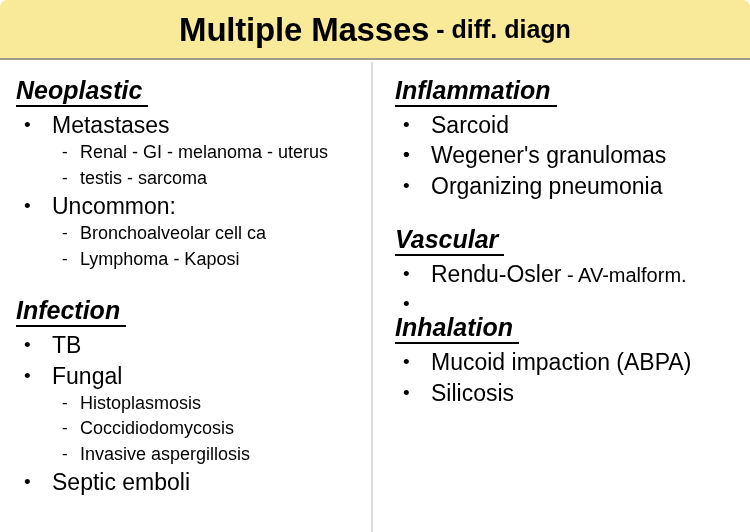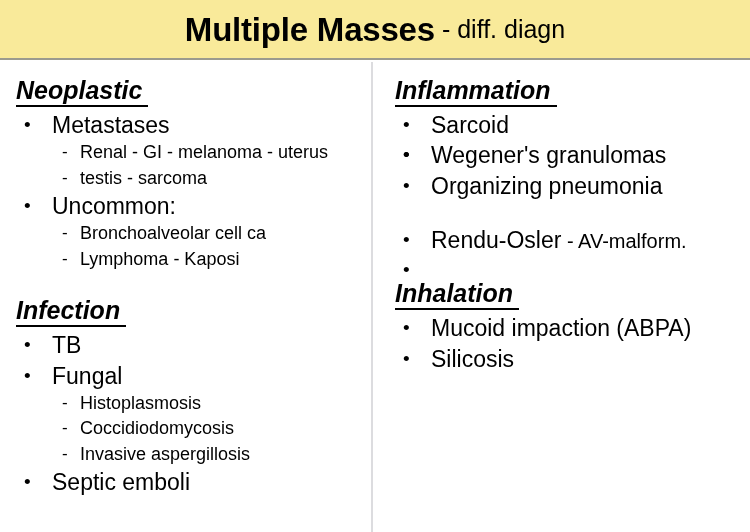--- a/index.html
+++ b/index.html
@@ -8,20 +8,21 @@
     background: #ffffff;
   }
   #slide {
     position: relative;
     width: 750px;
     height: 532px;
     background: #ffffff;
     overflow: hidden;
     font-family: "Liberation Sans", sans-serif;
     color: #000000;
+    border-radius: 7px;
   }
 
   
   #title-banner {
     position: absolute;
     left: 0;
     top: 0;
     width: 750px;
     height: 60px;
     background: #f9ea9a;
@@ -33,21 +34,21 @@
     white-space: nowrap;
   }
   #title-main {
     font-size: 33px;
     font-weight: bold;
     letter-spacing: -0.2px;
     line-height: 1;
   }
   #title-sub {
     font-size: 25px;
-    font-weight: normal;
+    font-weight: bold;
     line-height: 1;
     margin-left: 7px;
   }
 
   
   #body-area {
     position: absolute;
     left: 0;
     top: 62px;
     width: 750px;
@@ -167,21 +168,21 @@
           </ul></div>
       </div>
     <div class="column" id="right-column">
         <div class="section-block"><div class="section-heading">Inflammation</div><ul class="bullets">
             <li class="bullet-item"><span class="bullet-marker">•</span><span>Sarcoid</span></li>
             <li class="bullet-item"><span class="bullet-marker">•</span></li>
             <li class="bullet-item"><span class="bullet-marker">•</span><span>Wegener's granulomas</span></li>
             <li class="bullet-item"><span class="bullet-marker">•</span><span>Organizing pneumonia</span></li>
           </ul></div>
         <div class="section-gap"></div>
-        <div class="section-block"><ul class="bullets">
+        <div class="section-block"><div class="section-heading">Vascular</div><ul class="bullets">
             <li class="bullet-item"><span class="bullet-marker">•</span><span>Rendu-Osler</span><span class="small-suffix"> - AV-malform.</span></li>
             <li class="bullet-item"><span class="bullet-marker">•</span></li>
           </ul></div>
         <div class="section-gap"></div>
         <div class="section-block"><div class="section-heading">Inhalation</div><ul class="bullets">
             <li class="bullet-item"><span class="bullet-marker">•</span><span>Mucoid impaction (ABPA)</span></li>
             <li class="bullet-item"><span class="bullet-marker">•</span><span>Silicosis</span></li>
           </ul></div>
       </div>
 

